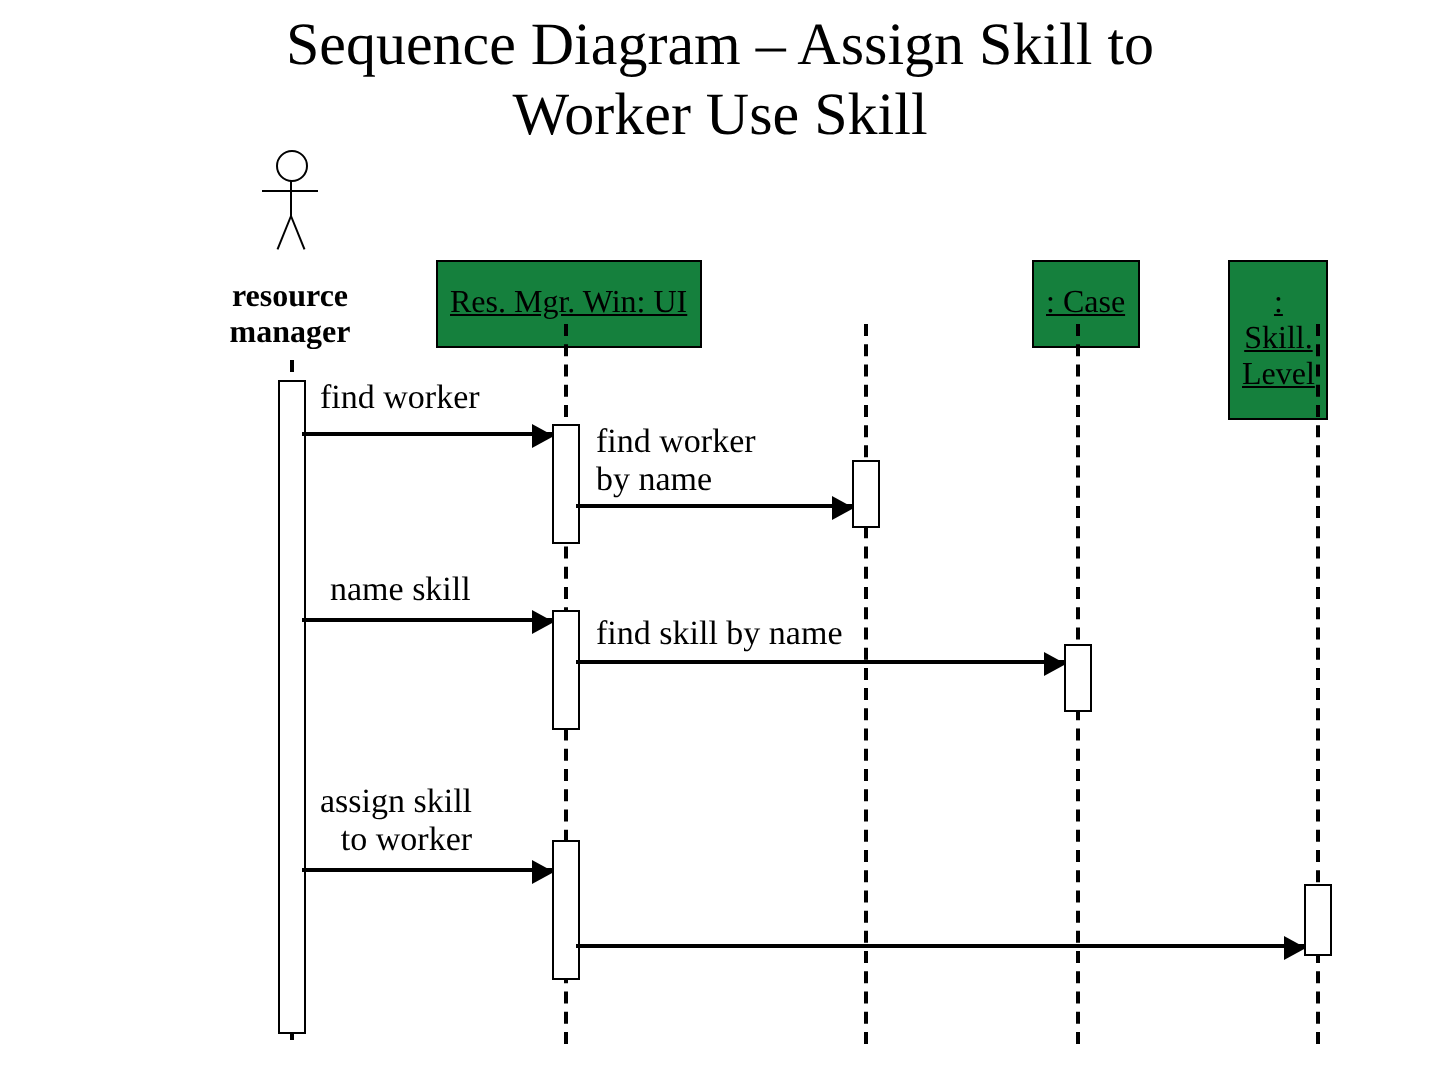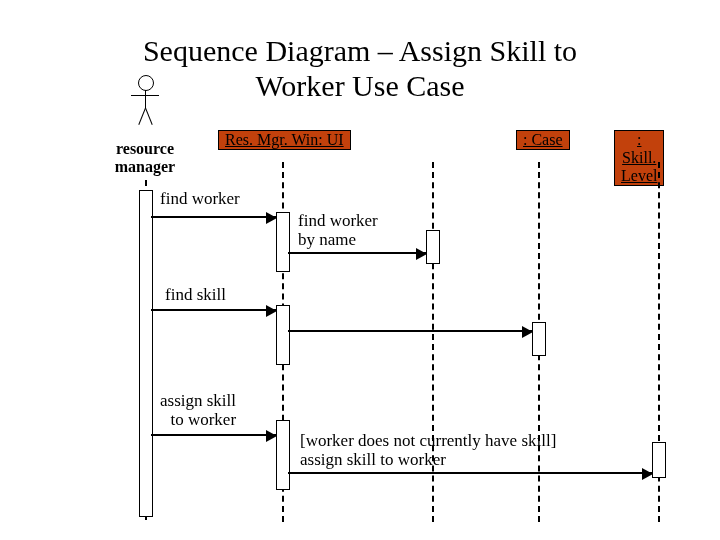--- a/index.html
+++ b/index.html
@@ -10,40 +10,39 @@
     color: #000;
     width: 720px;
     height: 540px;
     overflow: hidden;
   }
   .title {
     font-size: 30px;
     text-align: center;
     padding-top: 6px;
     line-height: 1.15;
-    margin-top: 28px;
   }
   .stage {
     position: absolute;
     left: 0;
     top: 90px;
     width: 589px;
     height: 450px;
   }
   .participant {
     position: absolute;
     top: 40px;
     text-align: center;
     font-size: 16px;
     text-decoration: underline;
   }
   .participant.box {
     border: 1.5px solid #000;
-    padding: 0 6px;
-    background: #c2410c;
+    padding: 12px 6px;
+    background: #15803d;
   }
   .actor-label {
     position: absolute;
     top: 50px;
     font-size: 16px;
     font-weight: bold;
     text-align: center;
   }
   .lifeline {
     position: absolute;
@@ -110,21 +109,21 @@
     border-left: 1.5px solid #000;
   }
   .stick .legL { left: 20px; transform-origin: top; transform: rotate(22deg); }
   .stick .legR { left: 20px; transform-origin: top; transform: rotate(-22deg); }
 </style>
 </head>
 <body>
 
 <div class="title">
   <span>Sequence Diagram – Assign Skill to</span><br>
-  <span>Worker Use Case</span>
+  <span>Worker Use Skill</span>
 </div>
 
 <div class="stage">
 
   <div class="stick" style="left:125px; top:-15px;">
     <div class="head"></div>
       <div class="body"></div>
       <div class="arms"></div>
       <div class="legL"></div>
       <div class="legR"></div>
@@ -153,24 +152,23 @@
 
   <div class="activation" style="left:282px; top:330px; height:68px;"></div>
   <div class="activation" style="left:658px; top:352px; height:34px;"></div>
 
   <div class="msg-label" style="left:160px; top:100px;">find worker</div>
   <div class="arrow right" style="left:151px; top:126px; width:125px;"></div>
   <div class="msg-label" style="left:298px; top:122px; white-space:pre-line;">find worker
 by name</div>
   <div class="arrow right" style="left:288px; top:162px; width:138px;"></div>
 
-  <div class="msg-label" style="left:165px; top:196px;">find skill</div>
+  <div class="msg-label" style="left:165px; top:196px;">name skill</div>
   <div class="arrow right" style="left:151px; top:219px; width:125px;"></div>
+  <div class="msg-label" style="left:298px; top:218px;">find skill by name</div>
   <div class="arrow right" style="left:288px; top:240px; width:244px;"></div>
 
   <div class="msg-label" style="left:160px; top:302px; white-space:pre-line;text-align:right;">assign skill
 to worker</div>
   <div class="arrow right" style="left:151px; top:344px; width:125px;"></div>
-  <div class="msg-label" style="left:300px; top:342px; white-space:pre-line;">[worker does not currently have skill]
-assign skill to worker</div>
   <div class="arrow right" style="left:288px; top:382px; width:364px;"></div>
 
 </div>
 
 </body></html>

